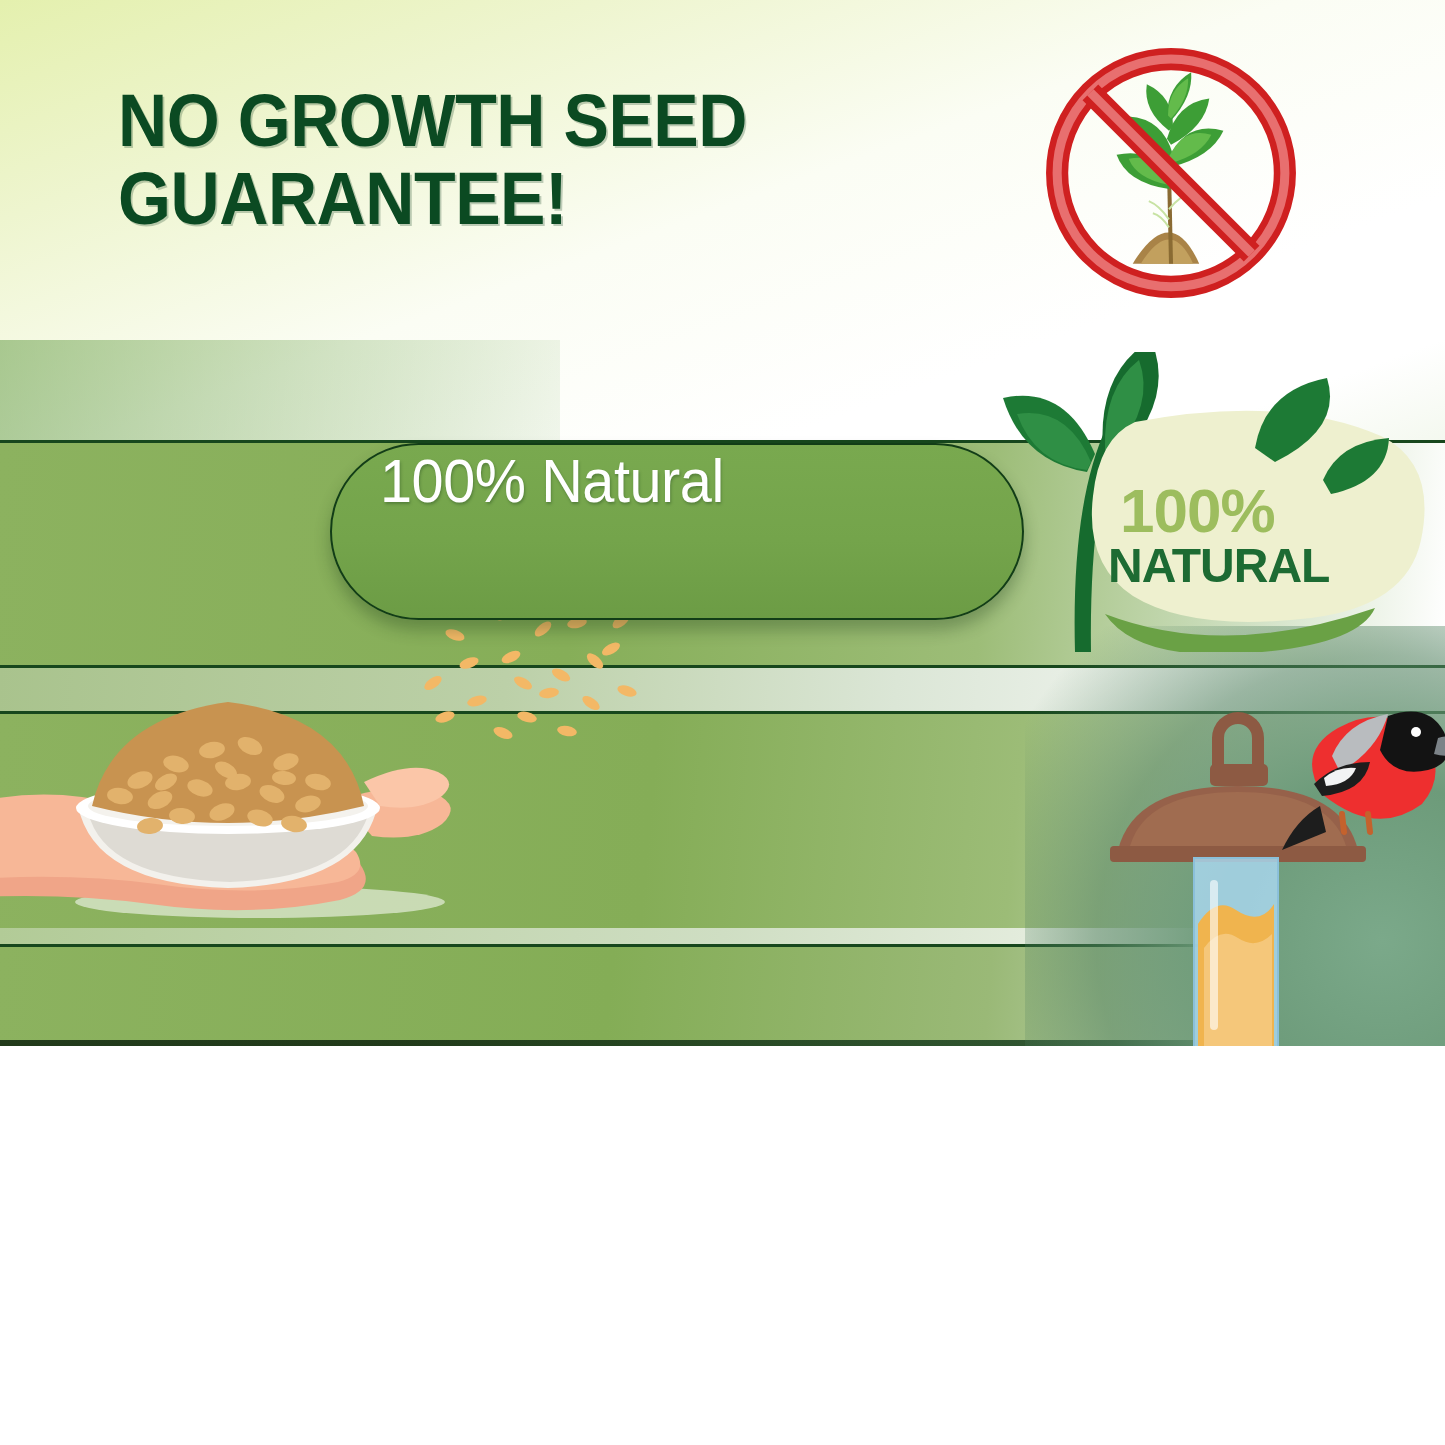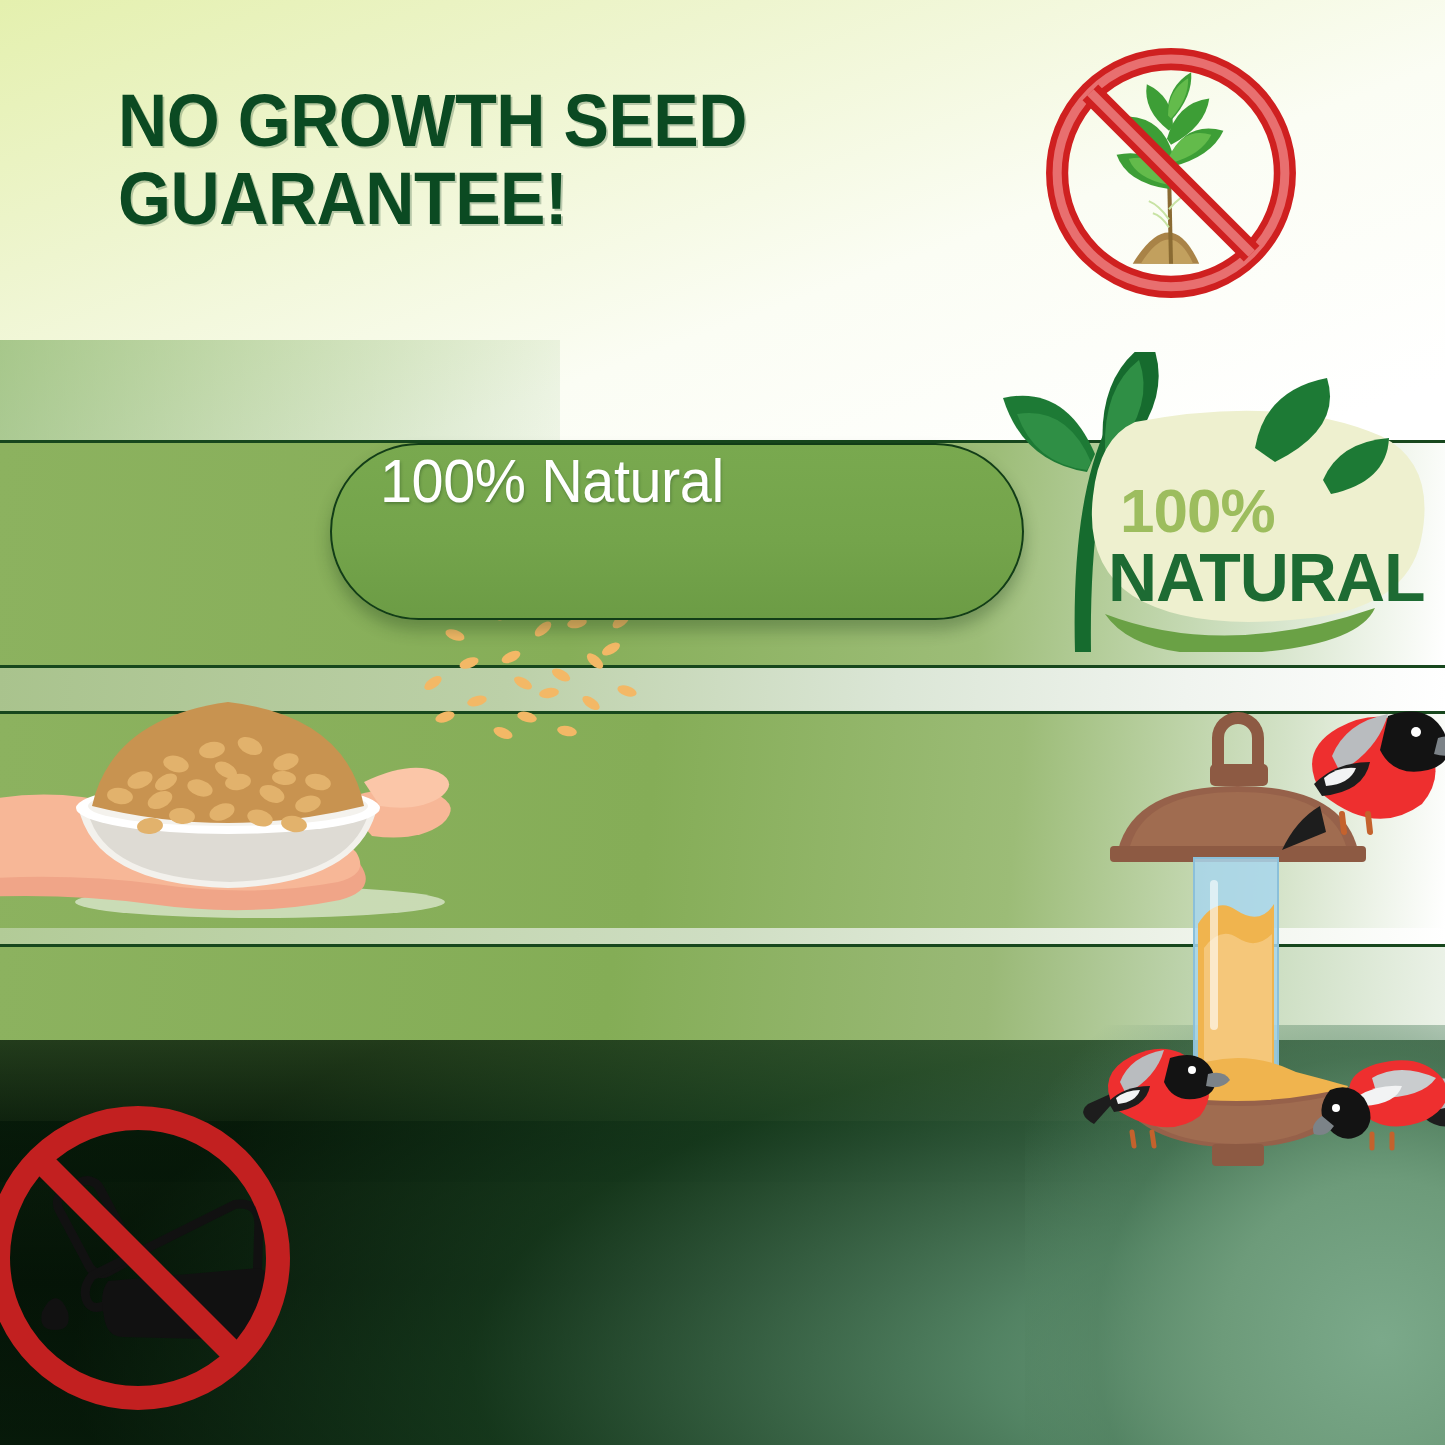--- a/index.html
+++ b/index.html
@@ -1,21 +1,21 @@
 <!DOCTYPE html>
 <html><head>
 <meta charset="utf-8">
 <style>
   html,body{margin:0;padding:0;}
   body{
     width:1445px;height:1445px;overflow:hidden;
     font-family:"Liberation Sans", sans-serif;
     background:#ffffff;
   }
-  .canvas{position:relative;width:1445px;height:1445px;overflow:hidden;}
+  .canvas{position:relative;width:1445px;height:1046px;overflow:hidden;}
 
   
   .bg-base{
     position:absolute;inset:0;
     background:
       linear-gradient(160deg,#e4f0ae 0%, #eef5cf 14%, #fbfdf4 30%, #ffffff 46%, #ffffff 55%, #f3f8ee 62%, #ffffff 72%);
   }
   .bg-bottom{
     position:absolute;left:0;right:0;top:1040px;height:405px;
     background:
@@ -106,21 +106,21 @@
   .pill-4 span{margin-left:160px;}
 
   
   .badge{position:absolute;left:955px;top:352px;width:490px;height:300px;}
   .badge .b100{
     position:absolute;left:1120px;top:475px;
     font-size:62px;font-weight:bold;color:#9dbd5e;letter-spacing:-1px;
   }
   .badge .bnat{
     position:absolute;left:1108px;top:538px;
-    font-size:68px;font-weight:bold;color:#1d6b33;letter-spacing:-1px;
+    font-size:48px;font-weight:bold;color:#1d6b33;letter-spacing:-1px;
   }
 
   
   .art{position:absolute;}
   .hand-bowl{left:-40px;top:630px;width:560px;height:290px;}
   .seeds{left:415px;top:605px;width:230px;height:140px;}
   .feeder{left:1070px;top:700px;width:375px;height:470px;}
   .bird-top{left:1270px;top:710px;width:180px;height:150px;}
   .no-chem{left:-20px;top:1100px;width:320px;height:320px;}
 </style>

